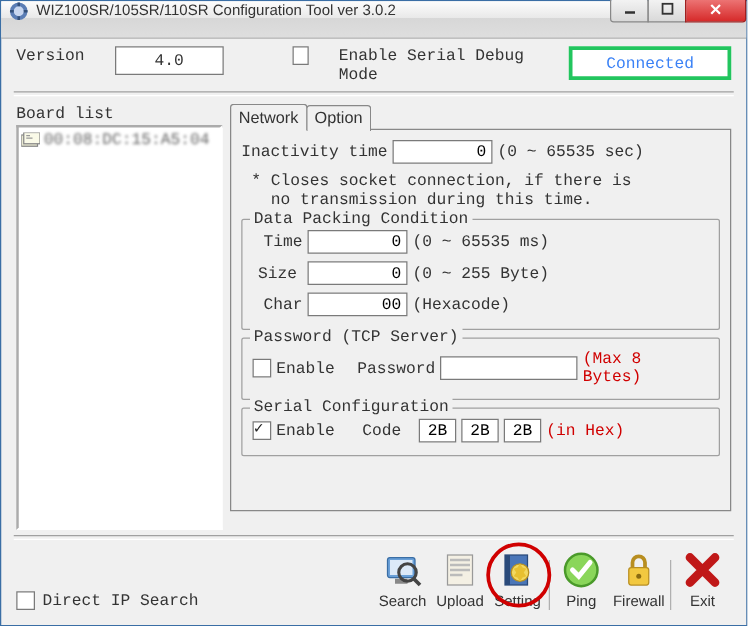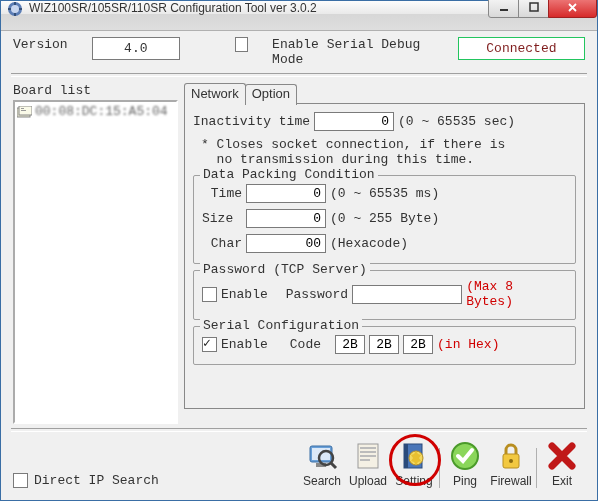--- a/index.html
+++ b/index.html
@@ -10,21 +10,21 @@
 .winbtns{display:flex;height:20px;margin-top:-5px}
 .winbtn{width:29px;height:20px;border:1px solid #888;display:flex;align-items:center;justify-content:center;margin-left:-1px;font-family:Tahoma;font-size:12px;background:linear-gradient(#f7f7f7,#d9d9d9)}
 .winbtn.min{border-bottom-left-radius:3px}
 .winbtn.close{width:47px;background:linear-gradient(#f08080,#d62a2a);border-color:#a02020;border-bottom-right-radius:3px}
 .client{position:absolute;left:8px;right:8px;top:34px;bottom:8px;background:#f0f0f0}
 .row1{display:flex;align-items:flex-start;gap:24px;margin:2px 4px 0 4px}
 .lbl{font-family:"Courier New",monospace}
 .ver-box{width:100px;height:21px;border:1px solid #7a7a7a;background:#fff;display:flex;align-items:center;justify-content:center}
 .chk{width:13px;height:13px;border:1px solid #7a7a7a;background:#fff;display:inline-block;vertical-align:middle;position:relative}
 .chk.checked::after{content:"✓";position:absolute;left:0;top:-3px;font-size:13px;color:#222}
-.status-box{width:145px;height:21px;border:1px solid #22c55e;background:#fff;display:flex;align-items:center;justify-content:center;color:#7f1d1d;margin-left:auto}
+.status-box{width:145px;height:21px;border:3px solid #22c55e;background:#fff;display:flex;align-items:center;justify-content:center;color:#3b82f6;margin-left:auto}
 .divider{height:2px;border-top:1px solid #a0a0a0;border-bottom:1px solid #fff;margin:6px 2px}
 .main{display:flex;gap:6px;margin:0 4px}
 .left{width:165px}
 .board-label{margin-bottom:2px}
 .board-list{border:2px inset #fff;background:#fff;height:316px;padding:2px;overflow:hidden}
 .board-item{display:flex;align-items:center;gap:3px;font-family:"Courier New";color:#333}
 .board-item .icon{width:15px;height:12px}
 .right{flex:1}
 .tabbar{display:flex;height:21px;position:relative;z-index:2}
 .tab{border:1px solid #888;border-bottom:none;padding:2px 6px 0 6px;margin-right:-1px;background:#f0f0f0;font-family:Liberation Sans, sans-serif;font-size:13px;border-top-left-radius:3px;border-top-right-radius:3px;position:relative}
@@ -121,21 +121,21 @@
           </div>
 
           <div class="group">
             <span class="group-title">Data Packing Condition</span>
             <div class="line">
                 <span style="width:40px;text-align:right">Time</span>
                 <input class="numfield" style="width: 80px;" value="0">
                 <span>(0 ~ 65535 ms)</span>
               </div>
             <div class="line">
-                <span style="width:40px;text-align:left">Size</span>
+                <span style="width:40px;text-align:center">Size</span>
                 <input class="numfield" style="width: 80px;" value="0">
                 <span>(0 ~ 255 Byte)</span>
               </div>
             <div class="line">
                 <span style="width:40px;text-align:right">Char</span>
                 <input class="numfield" style="width: 80px;" value="00">
                 <span>(Hexacode)</span>
               </div>
           </div>
 

